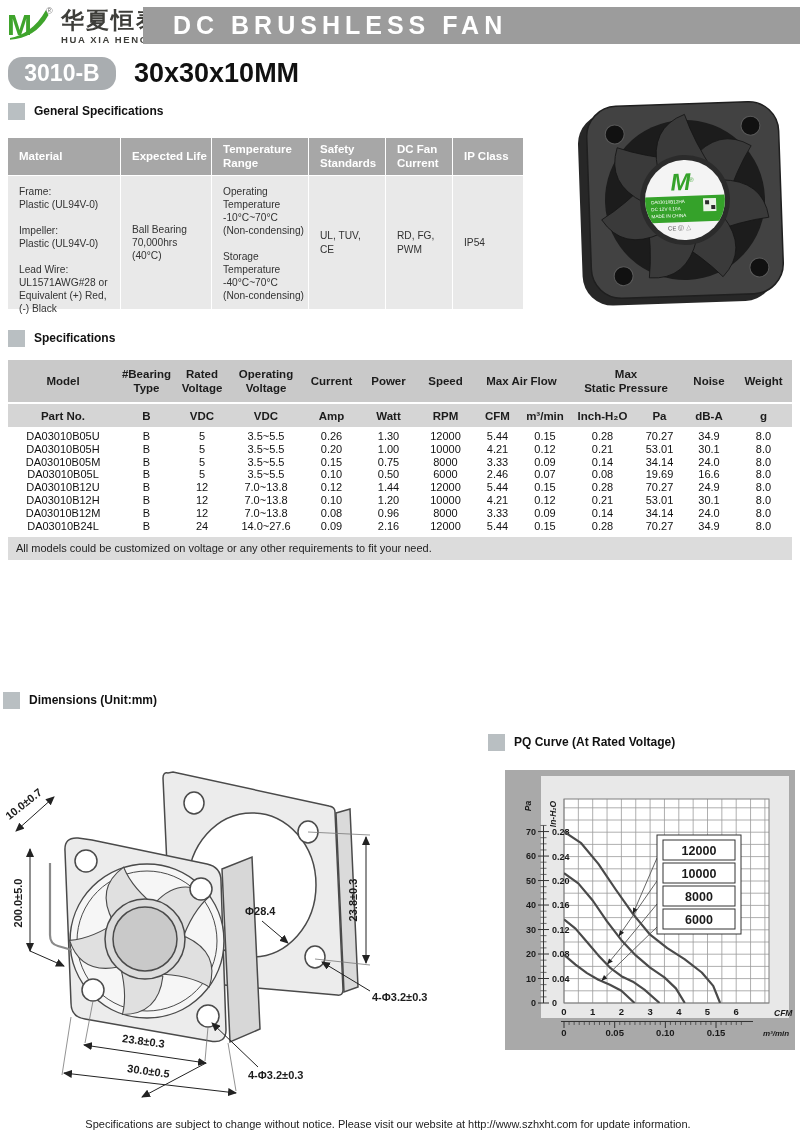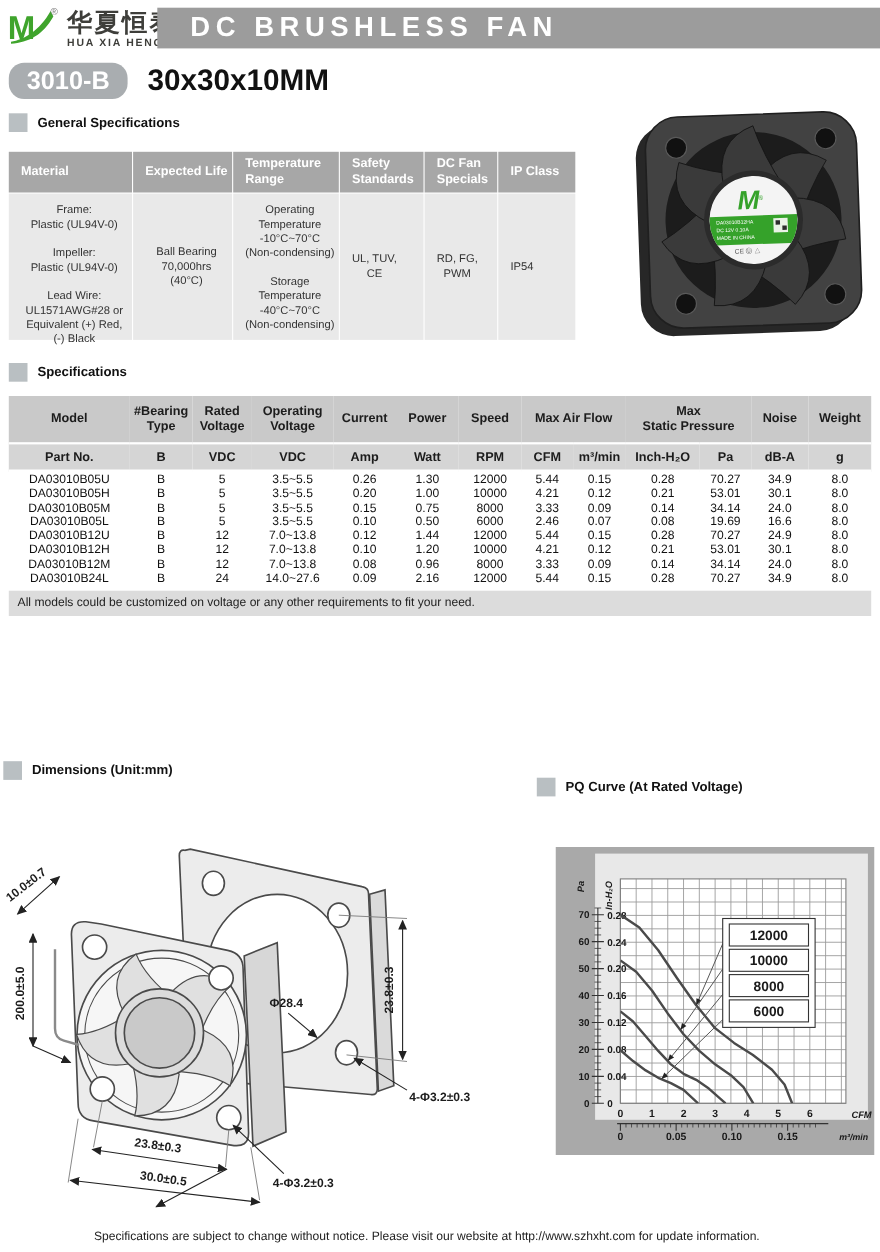--- a/index.html
+++ b/index.html
@@ -17,21 +17,21 @@
   .size-title{left:134px;top:57px;font-size:27px;font-weight:600;color:#111;line-height:33px;}
   
   .sec-sq{width:17px;height:17px;background:#b9bfc2;}
   .sec-h{font-size:12px;font-weight:bold;color:#111;line-height:17px;}
   
   .gen{left:8px;top:138px;display:grid;grid-template-columns:112px 90px 96px 76px 66px 70px;
        grid-template-rows:37px 133px;gap:1px;}
   .gen .hd{background:#a7a7a7;color:#fff;font-weight:bold;font-size:11.5px;line-height:1.15;
            display:flex;align-items:center;padding-left:11px;white-space:pre-line;}
   .gen .bd{background:#e9e9e9;font-size:10.2px;line-height:1.28;color:#333;
-           padding:9px 4px 6px 11px;white-space:pre-line;box-sizing:border-box;text-align:center;}
+           padding:9px 4px 6px 11px;white-space:pre-line;box-sizing:border-box;}
   .gen .mid{display:flex;align-items:center;padding-top:0;padding-bottom:0;}
   
   table.spec{left:8px;top:360px;border-collapse:collapse;table-layout:fixed;width:784px;}
   table.spec td{text-align:center;vertical-align:middle;padding:0;}
   tr.h1 td{background:#c9c9c9;font-weight:bold;font-size:11.5px;height:42px;
            white-space:pre-line;line-height:1.25;border-bottom:2px solid #fff;}
   tr.h2 td{background:#d5d5d5;font-weight:bold;font-size:11.5px;height:23px;border-bottom:3px solid #fff;}
   tr.dr td{font-size:11px;height:12.8px;line-height:12.8px;color:#111;}
   .note-bar{left:8px;top:537px;width:784px;height:23px;background:#dcdcdc;
             font-size:11px;line-height:23px;padding-left:8px;box-sizing:border-box;color:#222;}
@@ -61,21 +61,21 @@
   <div class="sec-h">General Specifications</div>
 </div>
 <div class="gen abs">
   <div class="hd">Material</div>
   <div class="hd">Expected Life</div>
   <div class="hd">Temperature
 Range</div>
   <div class="hd">Safety
 Standards</div>
   <div class="hd">DC Fan
-Specials</div>
+Current</div>
   <div class="hd">IP Class</div>
   <div class="bd">Frame:
 Plastic (UL94V-0)
 
 Impeller:
 Plastic (UL94V-0)
 
 Lead Wire:
 UL1571AWG#28 or
 Equivalent (+) Red,
@@ -330,21 +330,21 @@
       <td>8.0</td>
     </tr>
     </tbody>
 </table>
 <div class="abs note-bar">All models could be customized on voltage or any other requirements to fit your need.</div>
 
 <div class="abs" style="left:3px;top:692px;display:flex;gap:9px;align-items:flex-start;">
   <div class="sec-sq"></div>
   <div class="sec-h">Dimensions (Unit:mm)</div>
 </div>
-<div class="abs" style="left:488px;top:707px;display:flex;gap:9px;align-items:center;justify-content:flex-end;">
+<div class="abs" style="left:488px;top:734px;display:flex;gap:9px;align-items:center;justify-content:flex-end;">
   <div class="sec-sq"></div>
   <div class="sec-h">PQ Curve (At Rated Voltage)</div>
 </div>
 
 <svg class="abs" style="left:0;top:745px;" width="490" height="375" viewBox="0 0 490 375">
   <defs>
     <marker id="ar" markerWidth="9" markerHeight="8" refX="8" refY="4" orient="auto-start-reverse">
       <path d="M0,0 L9,4 L0,8 Z" fill="#222"></path>
     </marker>
   </defs>

